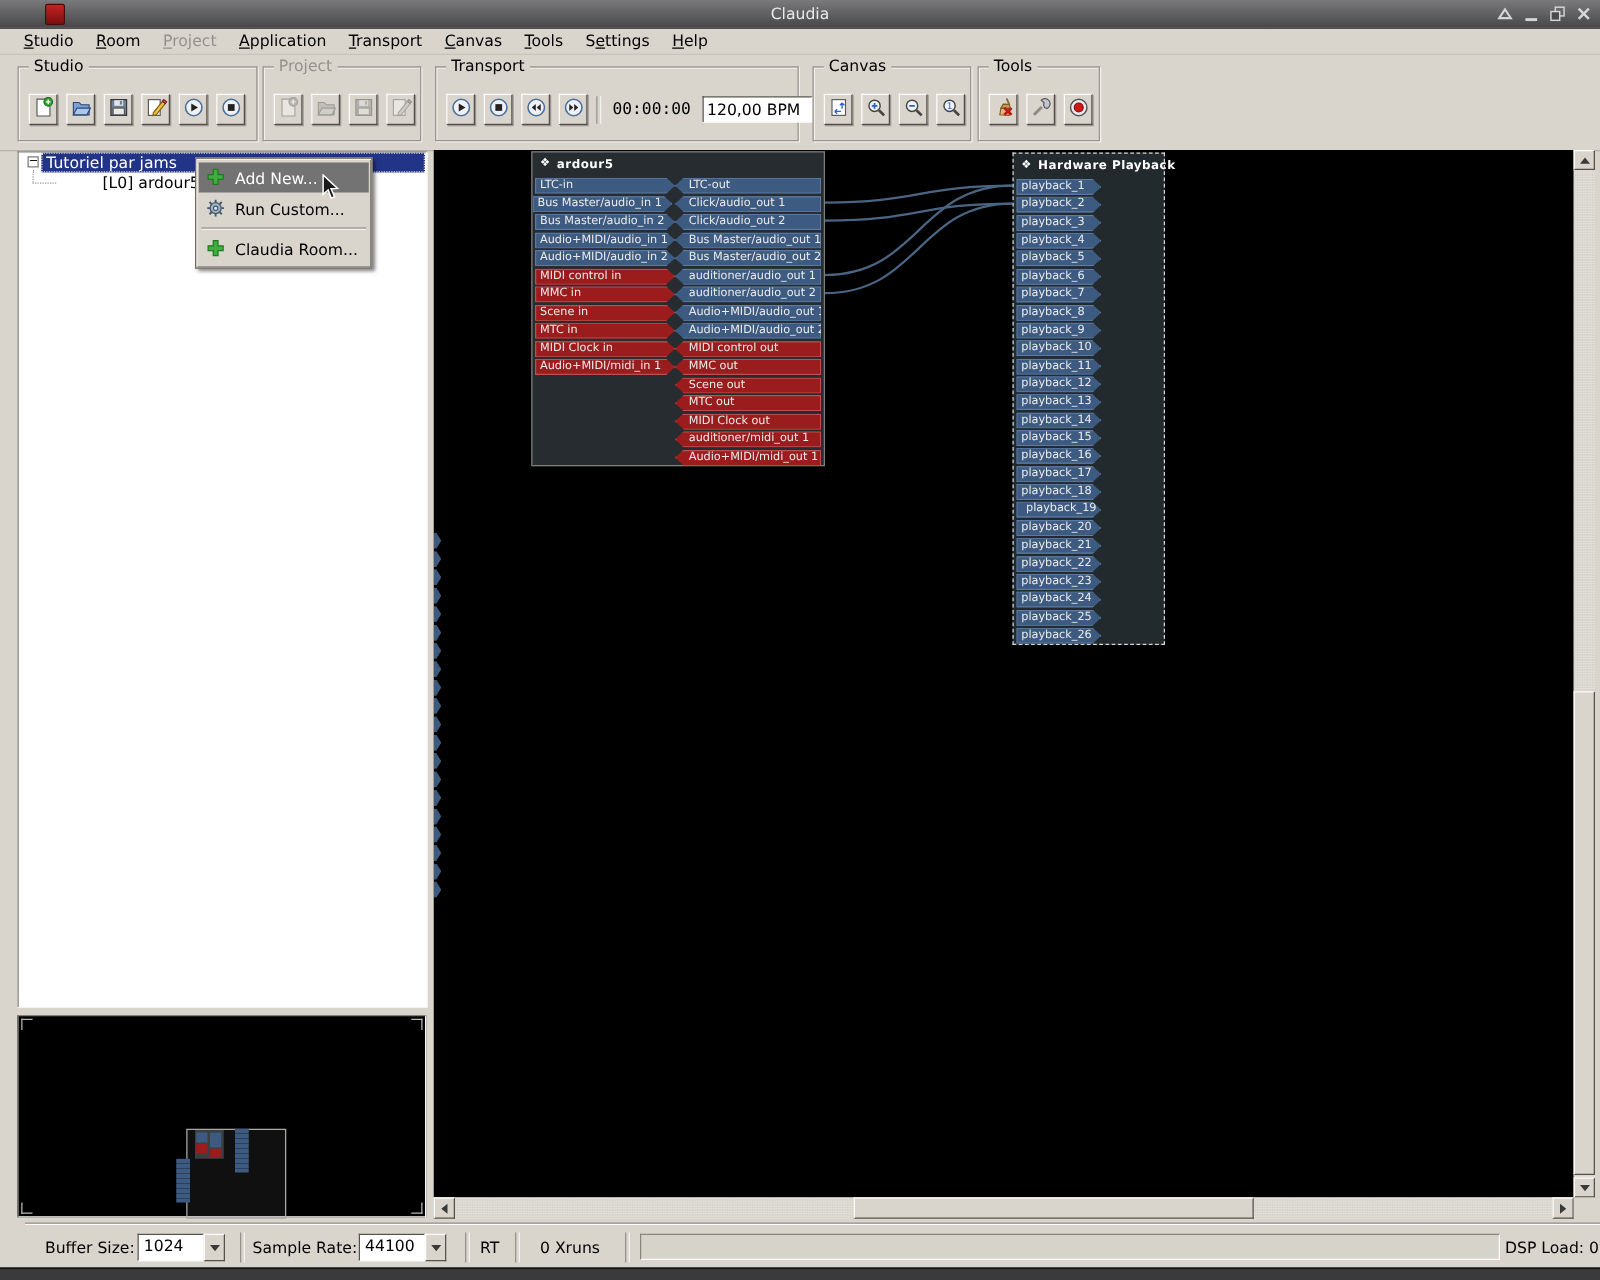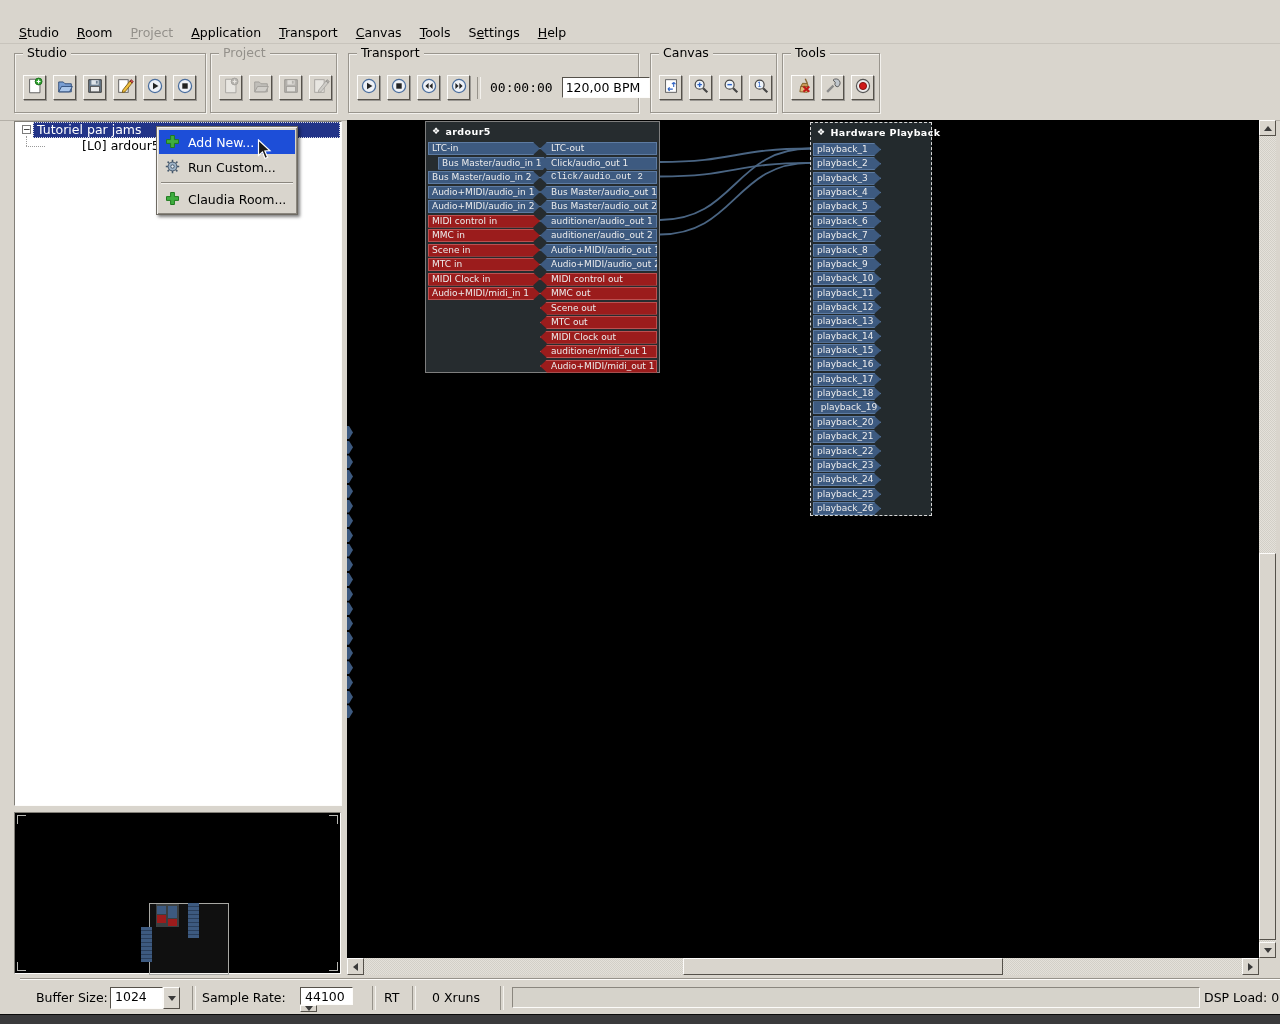--- a/index.html
+++ b/index.html
@@ -97,21 +97,21 @@
   .tri.down{border-left:4px solid transparent;border-right:4px solid transparent;border-top:5px solid #3a3a3a;}
   .tri.left{border-top:4px solid transparent;border-bottom:4px solid transparent;border-right:5px solid #3a3a3a;}
   .tri.right{border-top:4px solid transparent;border-bottom:4px solid transparent;border-left:5px solid #3a3a3a;}
   .sb-corner{position:absolute;left:1259px;top:958px;width:17px;height:17px;background:#d9d5cd;}
 
   
   .ctx-menu{position:absolute;left:156px;top:126px;width:142px;background:#d9d5cd;z-index:10;
             border:1px solid #6e6a62;box-shadow:inset 1px 1px 0 #f4f2ee,inset -1px -1px 0 #8a867e,2px 2px 3px rgba(0,0,0,.5);
             padding:2px;box-sizing:border-box;}
   .cm-item{position:relative;height:24px;display:flex;align-items:center;padding-left:29px;margin:1px 0;}
-  .cm-item.hl{background:#1d4ed8;color:#fff;}
+  .cm-item.hl{background:#737373;color:#fff;}
   .cm-icon{position:absolute;left:6px;top:4px;width:15px;height:15px;}
   .cm-icon svg{width:15px;height:15px;}
   .cm-sep{height:0;border-top:1px solid #8a867e;border-bottom:1px solid #f4f2ee;margin:3px 2px;}
 
   
   .cursor{position:absolute;left:257px;top:139px;z-index:30;}
 
   
   .statusbar{position:absolute;left:0;top:978px;width:1280px;height:36px;border-top:1px solid #96928a;
              box-shadow:inset 0 1px 0 #fdfcfa;margin-left:20px;}
@@ -124,20 +124,47 @@
   .vsep{position:absolute;top:7px;width:2px;height:24px;border-left:1px solid #96928a;border-right:1px solid #f4f2ee;}
   .progress{position:absolute;left:492px;top:8px;width:688px;height:21px;background:#d6d3cb;
             border:1px solid;border-color:#8a867e #fdfcfa #fdfcfa #8a867e;box-sizing:border-box;}
   .bottom-strip{position:absolute;left:0;top:1014px;width:1280px;height:10px;background:#3a3a3c;border-top:1px solid #0a0a0a;}
 </style>
 </head>
 <body>
 
 <div class="window">
 
+  <div class="titlebar">
+    <span class="app-icon"></span>
+    <span class="win-title">Claudia</span>
+    <span class="win-controls">
+      <span class="win-btn">
+          <svg viewBox="0 0 12 12">
+            <path d="M2 9 L6 3 L10 9 Z" fill="none" stroke="#d6d6d6" stroke-width="1.4"></path>
+          </svg>
+        </span>
+      <span class="win-btn">
+          <svg viewBox="0 0 12 12">
+            <rect x="2" y="9" width="8" height="2" fill="#d6d6d6"></rect>
+          </svg>
+        </span>
+      <span class="win-btn">
+          <svg viewBox="0 0 12 12">
+            <rect x="4.5" y="1.5" width="6" height="6" fill="none" stroke="#d6d6d6"></rect>
+            <rect x="1.5" y="4.5" width="6" height="6" fill="#4a4a4c" stroke="#d6d6d6"></rect>
+          </svg>
+        </span>
+      <span class="win-btn">
+          <svg viewBox="0 0 12 12">
+            <path d="M2.5 2.5 L9.5 9.5 M9.5 2.5 L2.5 9.5" stroke="#d6d6d6" stroke-width="1.7"></path>
+          </svg>
+        </span>
+    </span>
+  </div>
 
   <div class="menubar" id="menubar">
       <span class="menu-item"><u>S</u>tudio</span>
       <span class="menu-item"><u>R</u>oom</span>
       <span class="menu-item disabled"><u>P</u>roject</span>
       <span class="menu-item"><u>A</u>pplication</span>
       <span class="menu-item"><u>T</u>ransport</span>
       <span class="menu-item"><u>C</u>anvas</span>
       <span class="menu-item"><u>T</u>ools</span>
       <span class="menu-item">S<u>e</u>ttings</span>
@@ -352,33 +379,33 @@
         <path d="M313,56.5 C388,56.5 388,42.86 463,42.86" fill="none" stroke="#4a6583" stroke-width="1.8"></path>
         <path d="M313,100 C388,100 388,28.5 463,28.5" fill="none" stroke="#4a6583" stroke-width="1.8"></path>
         <path d="M313,114.5 C388,114.5 388,42.86 463,42.86" fill="none" stroke="#4a6583" stroke-width="1.8"></path>
       </svg>
   <div class="node" style="left: 78px; top: 1px; width: 235px; height: 252px;">
         <div class="node-header">
           <span class="node-icon">❖</span>
           <span>ardour5</span>
         </div>
         <div class="port in audio" style="left: 2px; top: 20px; width: 112px;">LTC-in</div>
-        <div class="port in audio" style="left: 12px; top: 34.5px; width: 112px;">Bus Master/audio_in 1</div>
+        <div class="port in audio" style="left: 0; top: 34.5px; width: 112px;">Bus Master/audio_in 1</div>
         <div class="port in audio" style="left: 2px; top: 49px; width: 112px;">Bus Master/audio_in 2</div>
         <div class="port in audio" style="left: 2px; top: 63.5px; width: 112px;">Audio+MIDI/audio_in 1</div>
         <div class="port in audio" style="left: 2px; top: 78px; width: 112px;">Audio+MIDI/audio_in 2</div>
         <div class="port in midi" style="left: 2px; top: 92.5px; width: 112px;">MIDI control in</div>
         <div class="port in midi" style="left: 2px; top: 107px; width: 112px;">MMC in</div>
         <div class="port in midi" style="left: 2px; top: 121.5px; width: 112px;">Scene in</div>
         <div class="port in midi" style="left: 2px; top: 136px; width: 112px;">MTC in</div>
         <div class="port in midi" style="left: 2px; top: 150.5px; width: 112px;">MIDI Clock in</div>
         <div class="port in midi" style="left: 2px; top: 165px; width: 112px;">Audio+MIDI/midi_in 1</div>
         <div class="port out audio" style="left: 114px; top: 20px; width: 117px;">LTC-out</div>
         <div class="port out audio" style="left: 114px; top: 34.5px; width: 117px;">Click/audio_out 1</div>
-        <div class="port out audio" style="left: 114px; top: 49px; width: 117px; font-family: Liberation Mono, monospace;">Click/audio_out 2</div>
+        <div class="port out audio" style="left: 114px; top: 49px; width: 117px;">Click/audio_out 2</div>
         <div class="port out audio" style="left: 114px; top: 63.5px; width: 117px; text-align: center;">Bus Master/audio_out 1</div>
         <div class="port out audio" style="left: 114px; top: 78px; width: 117px;">Bus Master/audio_out 2</div>
         <div class="port out audio" style="left: 114px; top: 92.5px; width: 117px;">auditioner/audio_out 1</div>
         <div class="port out audio" style="left: 114px; top: 107px; width: 117px;">auditioner/audio_out 2</div>
         <div class="port out audio" style="left: 114px; top: 121.5px; width: 117px;">Audio+MIDI/audio_out 1</div>
         <div class="port out audio" style="left: 114px; top: 136px; width: 117px;">Audio+MIDI/audio_out 2</div>
         <div class="port out midi" style="left: 114px; top: 150.5px; width: 117px;">MIDI control out</div>
         <div class="port out midi" style="left: 114px; top: 165px; width: 117px;">MMC out</div>
         <div class="port out midi" style="left: 114px; top: 179.5px; width: 117px;">Scene out</div>
         <div class="port out midi" style="left: 114px; top: 194px; width: 117px;">MTC out</div>
@@ -493,21 +520,21 @@
   <div class="statusbar">
     <span class="sb-item" style="left:16px;">Buffer Size:</span>
     <div class="combo" style="left:90px;">
       <span class="combo-entry">1024</span>
       <span class="combo-btn">
           <span class="tri down"></span>
         </span>
     </div>
     <span class="vsep" style="left:172px;"></span>
     <span class="sb-item" style="left:182px;">Sample Rate:</span>
-    <div class="combo" style="left:280px;flex-direction:column;">
+    <div class="combo" style="left:267px;">
       <span class="combo-entry">44100</span>
       <span class="combo-btn">
           <span class="tri down"></span>
         </span>
     </div>
     <span class="vsep" style="left:352px;"></span>
     <span class="sb-item" style="left:364px;">RT</span>
     <span class="vsep" style="left:392px;"></span>
     <span class="sb-item" style="left:412px;">0 Xruns</span>
     <span class="vsep" style="left:480px;"></span>

